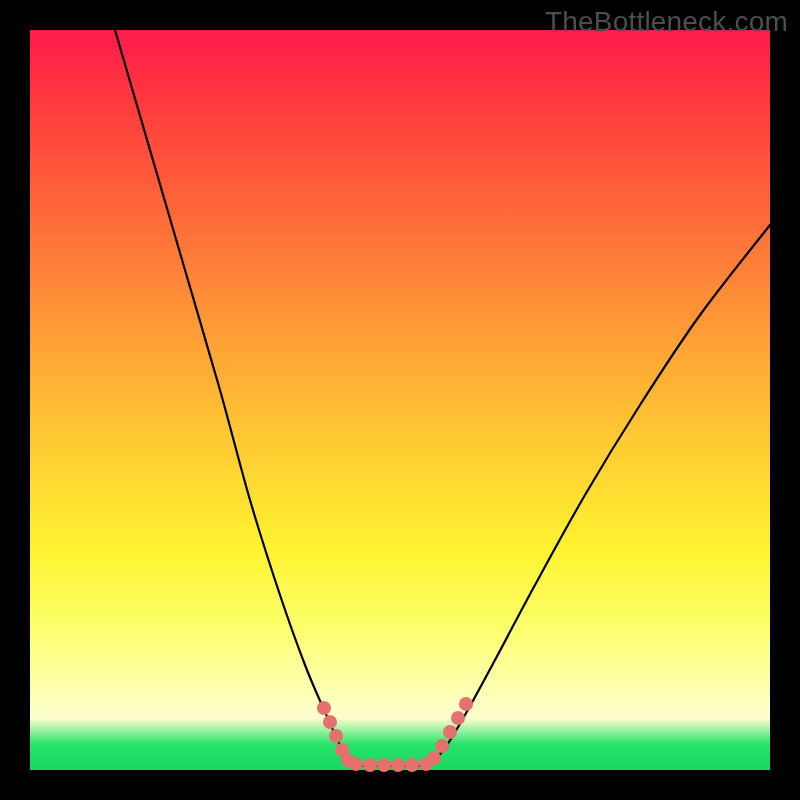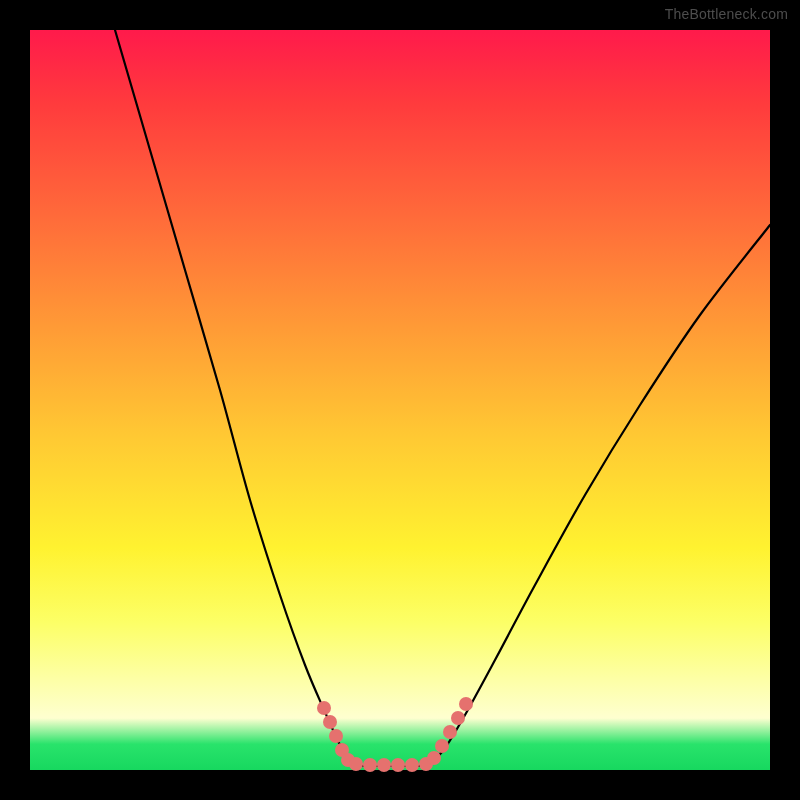--- a/index.html
+++ b/index.html
@@ -40,21 +40,21 @@
         #feffd0 93%,
         #29e36b 96.5%,
         #17d85f 100%
       );
   }
   .watermark {
     position: absolute;
     top: 6px;
     right: 12px;
     color: #4d4d4d;
-    font-size: 14px;
+    font-size: 28px;
     letter-spacing: 0.2px;
     user-select: none;
   }
   svg.curves {
     position: absolute;
     left: 0;
     top: 0;
     width: 740px;
     height: 740px;
     overflow: visible;

